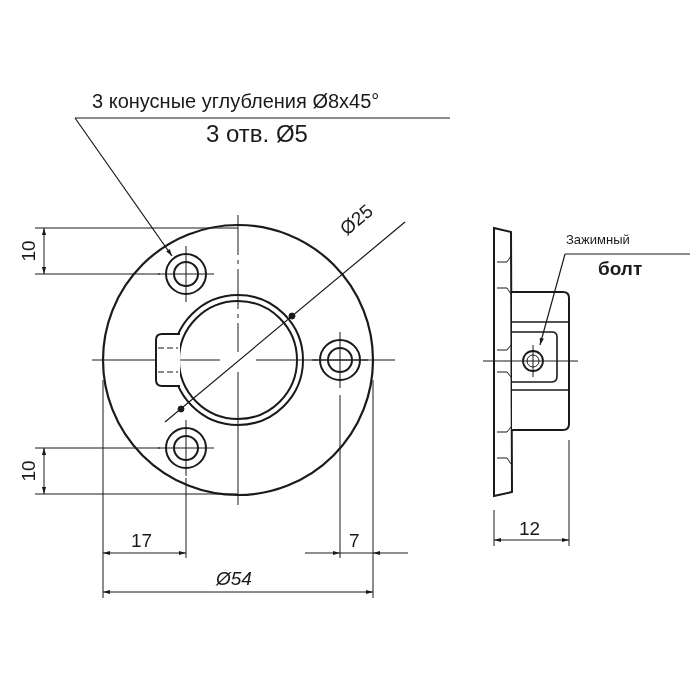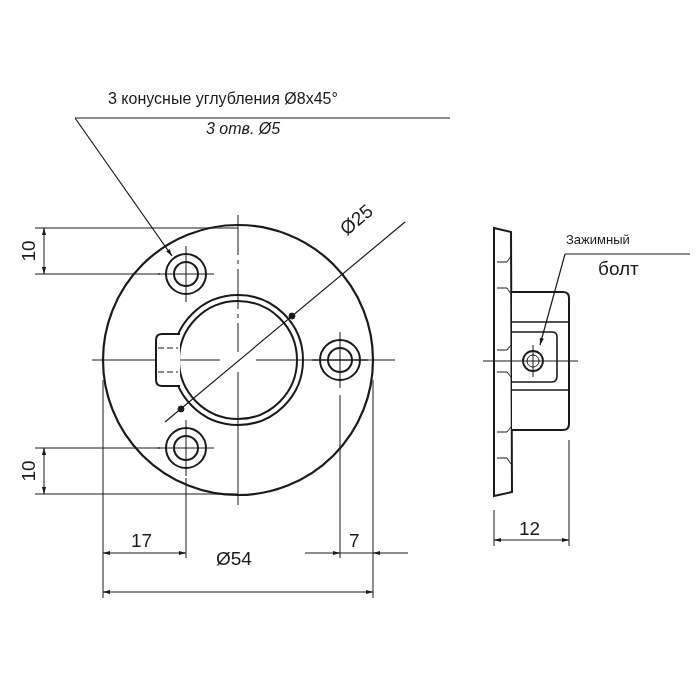--- a/index.html
+++ b/index.html
@@ -1,20 +1,20 @@
 <!DOCTYPE html>
 <html><head>
   <meta charset="utf-8">
   <style>
     html, body { margin: 0; padding: 0; background: #ffffff; }
     body { width: 700px; height: 700px; position: relative; overflow: hidden; font-family: "Liberation Sans", sans-serif; }
     #drawing { position: absolute; left: 0; top: 0; }
     .lbl { position: absolute; color: #1a1a1a; font-family: "Liberation Sans", sans-serif; white-space: nowrap; }
-    .note-top { left: 108px; top: 90px; font-size: 16px; }
-    .note-bot { left: 206px; top: 120px; font-size: 16px; font-style: italic; }
+    .note-top { left: 92px; top: 90px; font-size: 20px; }
+    .note-bot { left: 206px; top: 120px; font-size: 24px; }
     .dim { font-size: 19px; }
     .vert { transform: rotate(-90deg); transform-origin: center; }
   </style>
 </head>
 <body>
 
 <svg id="drawing" width="700" height="700" viewBox="0 0 700 700" xmlns="http://www.w3.org/2000/svg">
   <defs>
     <marker id="arr" viewBox="0 0 10 10" refX="10" refY="5" markerWidth="10" markerHeight="7" orient="auto-start-reverse" markerUnits="userSpaceOnUse">
       <path d="M0,2 L10,5 L0,8 z" fill="#1a1a1a"></path>
@@ -124,17 +124,17 @@
 <div class="lbl note-top">3 конусные углубления Ø8x45°</div>
 <div class="lbl note-bot">3 отв. Ø5</div>
 
 <div class="lbl dim vert" style="left:18px; top:240px;">10</div>
 <div class="lbl dim vert" style="left:18px; top:460px;">10</div>
 
 <div class="lbl dim" style="left:350px; top:218px; transform: rotate(-40deg); transform-origin: left bottom;">Ø25</div>
 
 <div class="lbl dim" style="left:131px; top:530px;">17</div>
 <div class="lbl dim" style="left:349px; top:530px;">7</div>
-<div class="lbl dim" style="left:216px; top:548px;">Ø54</div>
+<div class="lbl dim" style="left:216px; top:568px;font-style:italic;">Ø54</div>
 
 <div class="lbl" style="left:566px; top:232px; font-size:13px;">Зажимный</div>
-<div class="lbl" style="left:598px; top:258px; font-size:19px;">болт</div>
+<div class="lbl" style="left:598px; top:258px; font-size:19px;font-weight:bold;">болт</div>
 <div class="lbl dim" style="left:519px; top:518px;">12</div>
 
 </body></html>

